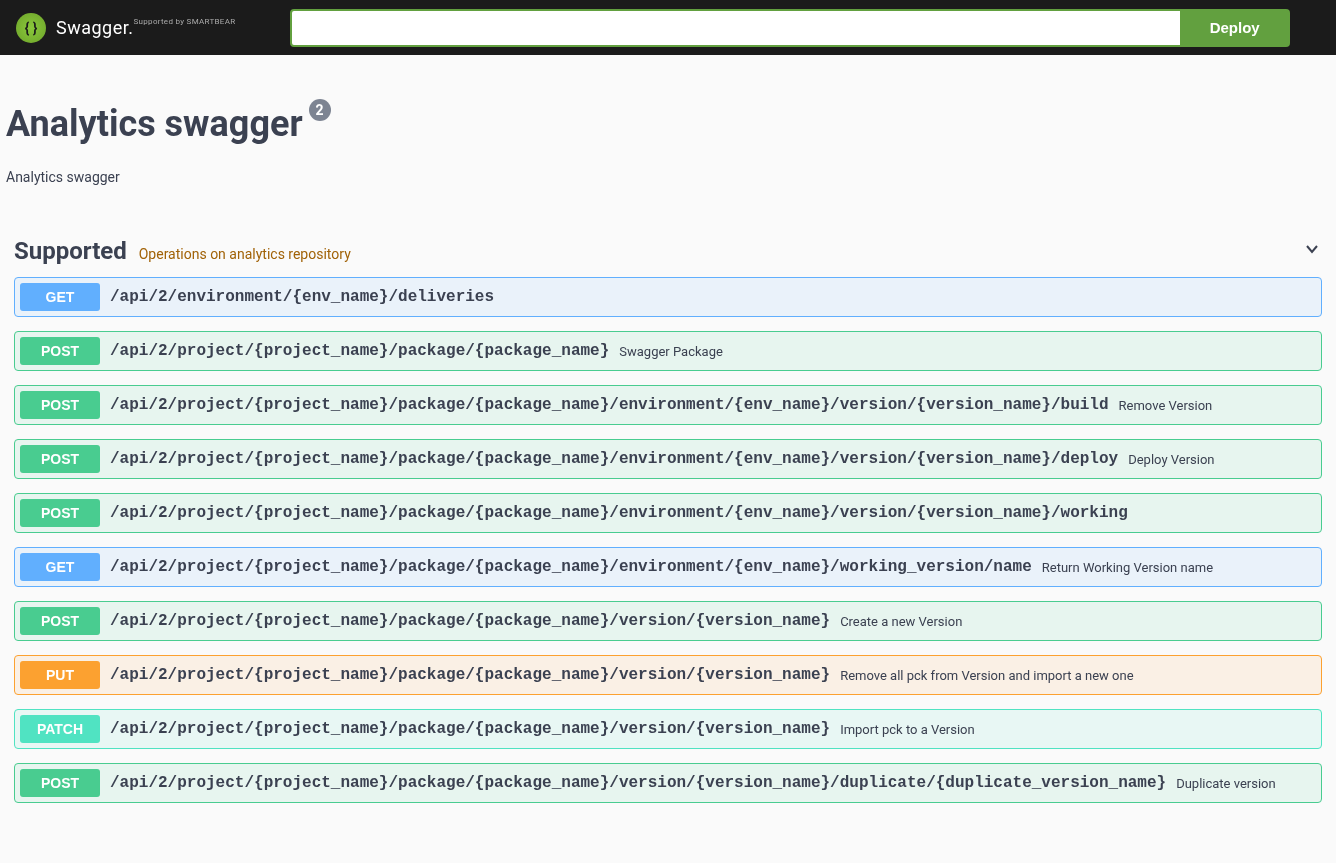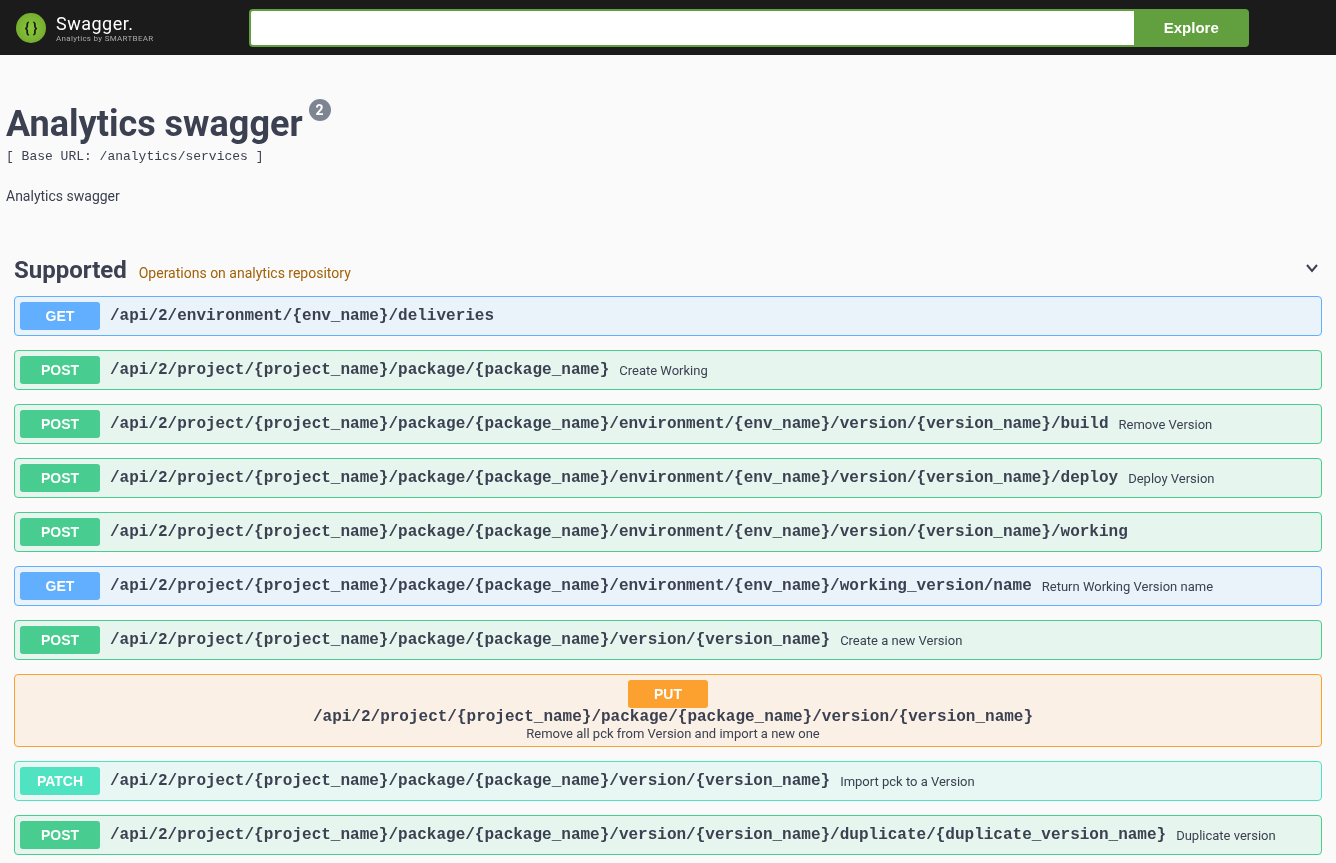--- a/index.html
+++ b/index.html
@@ -1,90 +1,89 @@
 <!DOCTYPE html>
 <html><head>
 <meta charset="utf-8">
 <style>
 * { box-sizing: border-box; margin: 0; padding: 0; }
 body { font-family: -apple-system, BlinkMacSystemFont, "Segoe UI", Roboto, sans-serif; background: #fafafa; color: #3b4151; }
 .topbar { background: #1b1b1b; height: 55px; display: flex; align-items: center; padding: 0 16px; }
 .logo-wrap { display: flex; align-items: center; margin-right: 24px; }
 .logo-icon { width: 30px; height: 30px; background: radial-gradient(circle at center, #8ac83b 0%, #6da32a 100%); border-radius: 50%; display: flex; align-items: center; justify-content: center; color: #1b1b1b; font-weight: bold; font-size: 14px; }
-.logo-text { color: #fff; margin-left: 10px; display: flex; flex-direction: column; }
+.logo-text { color: #fff; margin-left: 10px; display: flex; flex-direction: row; }
 .logo-text .brand { font-size: 18px; letter-spacing: 0.5px; }
 .logo-text .sub { font-size: 8px; color: #aaa; letter-spacing: 0.3px; }
 .search-wrap { flex: 1; display: flex; align-items: center; max-width: 1000px; margin: 0 auto; }
 .search-input { flex: 1; height: 38px; border: 2px solid #62a03f; border-radius: 4px 0 0 4px; padding: 0 12px; font-size: 14px; outline: none; background: #fff; }
 .explore-btn { height: 38px; background: #62a03f; color: #fff; border: 2px solid #62a03f; border-left: none; border-radius: 0 4px 4px 0; padding: 0 28px; font-size: 15px; font-weight: 600; cursor: pointer; }
 .container { max-width: 1336px; margin: 8px auto; padding: 40px 6px 20px; }
 .api-title { font-size: 36px; font-weight: 700; color: #3b4151; display: flex; align-items: flex-start; }
 .version-badge { background: #7d8492; color: #fff; border-radius: 50%; font-size: 14px; padding: 3px 7px; margin-left: 6px; position: relative; top: -4px; }
 .baseurl { font-family: "Courier New", monospace; font-size: 13px; color: #3b4151; margin-top: 4px; }
 .api-desc { font-size: 14px; color: #3b4151; margin-top: 24px; }
 .tag-section { margin-top: 46px; padding: 0 8px; }
 .tag-header { display: flex; align-items: baseline; padding: 6px 0 12px 0; cursor: pointer; }
 .tag-name { font-size: 24px; font-weight: 700; color: #3b4151; margin-right: 12px; }
 .tag-desc { font-size: 14px; color: #a16207; flex: 1; }
 .chevron { width: 20px; height: 20px; }
 .op { border-radius: 4px; margin: 0 0 14px 0; border: 1px solid; display: flex; align-items: center; padding: 5px; cursor: pointer; }
 .op-get   { background: rgba(97,175,254,0.1);  border-color: #61affe; }
 .op-post  { background: rgba(73,204,144,0.1);  border-color: #49cc90; }
-.op-put   { background: rgba(252,161,48,0.1);  border-color: #fca130; flex-direction: column; }
+.op-put   { background: rgba(252,161,48,0.1);  border-color: #fca130; }
 .op-patch { background: rgba(80,227,194,0.1);  border-color: #50e3c2; }
 .method { font-size: 14px; font-weight: 700; color: #fff; border-radius: 3px; min-width: 80px; text-align: center; padding: 6px 0; text-transform: uppercase; font-family: -apple-system, sans-serif; }
 .m-get   { background: #61affe; }
 .m-post  { background: #49cc90; }
 .m-put   { background: #fca130; }
 .m-patch { background: #50e3c2; }
 .path { font-family: "Courier New", monospace; font-size: 16px; font-weight: 600; color: #3b4151; margin-left: 10px; word-break: break-all; }
 .summary { font-size: 13px; color: #3b4151; margin-left: 10px; }
 </style>
 </head>
 <body>
 
 <div class="topbar">
   <div class="logo-wrap">
     <div class="logo-icon">{ }</div>
     <div class="logo-text">
       <span class="brand">Swagger.</span>
-      <span class="sub">Analytics by SMARTBEAR</span>
+      <span class="sub">Supported by SMARTBEAR</span>
     </div>
   </div>
   <div class="search-wrap">
     <input class="search-input" value="" style="">
-    <button class="explore-btn">Explore</button>
+    <button class="explore-btn">Deploy</button>
   </div>
 </div>
 
 <div class="container">
   <h2 class="api-title">
     <span>Analytics swagger</span>
     <span class="version-badge">2</span>
   </h2>
-  <div class="baseurl">[ Base URL: /analytics/services ]</div>
   <div class="api-desc">Analytics swagger</div>
 
   <div class="tag-section">
     <div class="tag-header">
       <span class="tag-name">Supported</span>
       <span class="tag-desc">Operations on analytics repository</span>
       <svg class="chevron" viewBox="0 0 20 20">
           <path d="M5 7l5 6 5-6" fill="none" stroke="#3b4151" stroke-width="2"></path>
         </svg>
     </div>
     <div id="ops">
         <div class="op op-get">
           <span class="method m-get">GET</span>
           <span class="path">/api/2/environment/{env_name}/deliveries</span>
         </div>
         <div class="op op-post">
           <span class="method m-post">POST</span>
           <span class="path">/api/2/project/{project_name}/package/{package_name}</span>
-          <span class="summary">Create Working</span>
+          <span class="summary">Swagger Package</span>
         </div>
         <div class="op op-post">
           <span class="method m-post">POST</span>
           <span class="path">/api/2/project/{project_name}/package/{package_name}/environment/{env_name}/version/{version_name}/build</span>
           <span class="summary">Remove Version</span>
         </div>
         <div class="op op-post">
           <span class="method m-post">POST</span>
           <span class="path">/api/2/project/{project_name}/package/{package_name}/environment/{env_name}/version/{version_name}/deploy</span>
           <span class="summary">Deploy Version</span>

